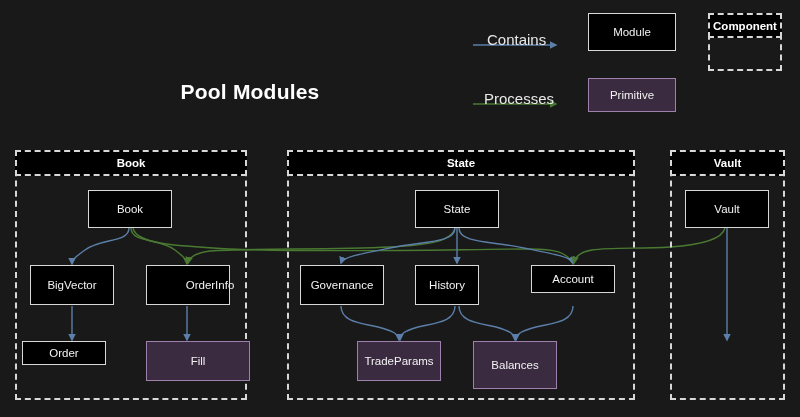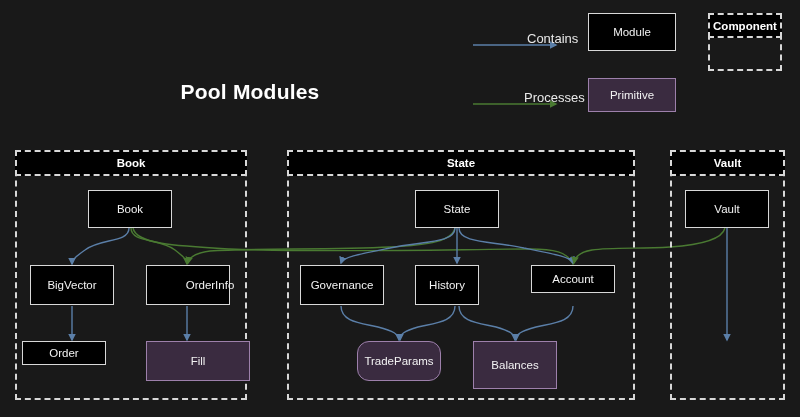--- a/index.html
+++ b/index.html
@@ -39,24 +39,23 @@
     left: 0;
     top: 0;
     width: 800px;
     height: 417px;
     pointer-events: none;
   }
 
   
   .legend-label {
     position: absolute;
-    font-size: 13px;
+    font-size: 15px;
     color: #e9e9e9;
     white-space: nowrap;
-    margin-left: 40px;
   }
   .legend-contains { left: 487px; top: 31px; }
   .legend-processes { left: 484px; top: 90px; }
 
   
   .node {
     position: absolute;
     box-sizing: border-box;
     display: flex;
     align-items: center;
@@ -171,21 +170,21 @@
   <div class="node module" style="left:22px; top:341px; width:84px; height:24px;">Order</div>
   <div class="node primitive" style="left:146px; top:341px; width:104px; height:40px;">Fill</div>
 
   <div class="component" style="left:287px; top:150px; width:348px; height:250px;"></div>
   <div class="component-header" style="left:287px; top:150px; width:348px; height:26px;">State</div>
 
   <div class="node module" style="left:415px; top:190px; width:84px; height:38px;">State</div>
   <div class="node module" style="left:300px; top:265px; width:84px; height:40px;">Governance</div>
   <div class="node module" style="left:415px; top:265px; width:64px; height:40px;">History</div>
   <div class="node module" style="left:531px; top:265px; width:84px; height:28px;">Account</div>
-  <div class="node primitive" style="left:357px; top:341px; width:84px; height:40px;border-radius:12px;">TradeParams</div>
+  <div class="node primitive" style="left:357px; top:341px; width:84px; height:40px;">TradeParams</div>
   <div class="node primitive" style="left:473px; top:341px; width:84px; height:48px;">Balances</div>
 
   <div class="component" style="left:670px; top:150px; width:115px; height:250px;"></div>
   <div class="component-header" style="left:670px; top:150px; width:115px; height:26px;">Vault</div>
 
   <div class="node module" style="left:685px; top:190px; width:84px; height:38px;">Vault</div>
 
 </div>
 
 </body></html>

